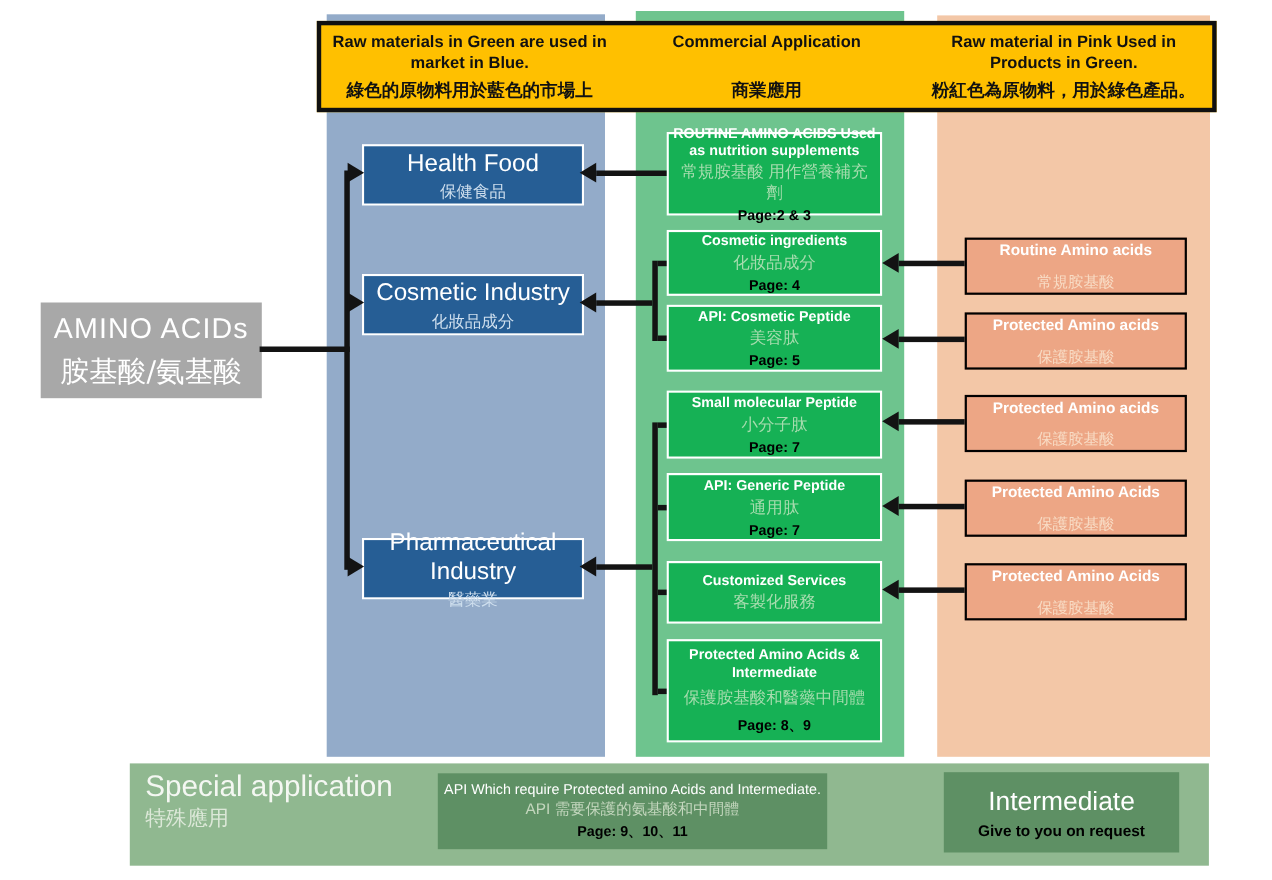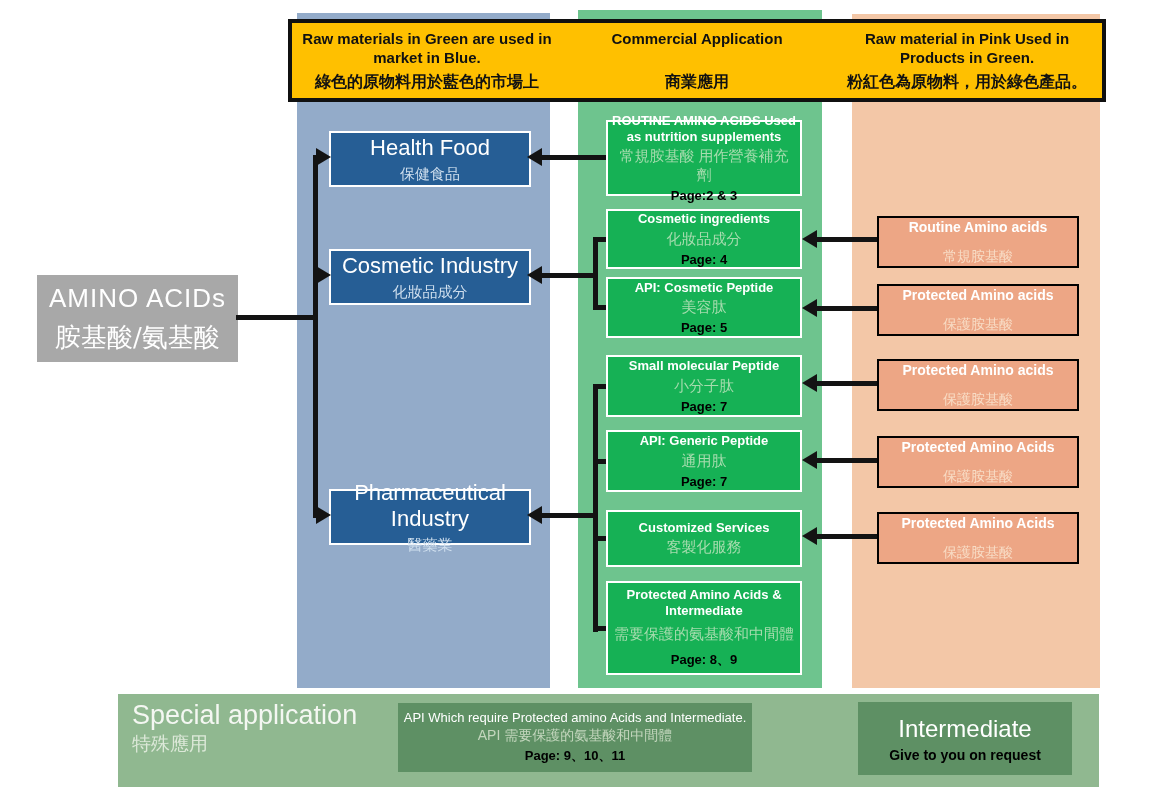--- a/index.html
+++ b/index.html
@@ -152,21 +152,21 @@
     <span class="prd-zh">通用肽</span>
     <span class="prd-page">Page: 7</span>
   </div>
   <div class="prd" id="prd-5">
     <span class="prd-en">Customized Services</span>
     <span class="prd-zh">客製化服務</span>
 
   </div>
   <div class="prd" id="prd-6">
     <span class="prd-en">Protected Amino Acids &amp; Intermediate</span>
-    <span class="prd-zh">需要保護的氨基酸和中間體</span>
+    <span class="prd-zh">保護胺基酸和醫藥中間體</span>
     <span class="prd-page">Page: 8、9</span>
   </div>
 
   <div class="raw" id="raw-0">
     <span class="raw-en">Routine Amino acids</span>
     <span class="raw-zh">常規胺基酸</span>
   </div>
   <div class="raw" id="raw-1">
     <span class="raw-en">Protected Amino acids</span>
     <span class="raw-zh">保護胺基酸</span>

